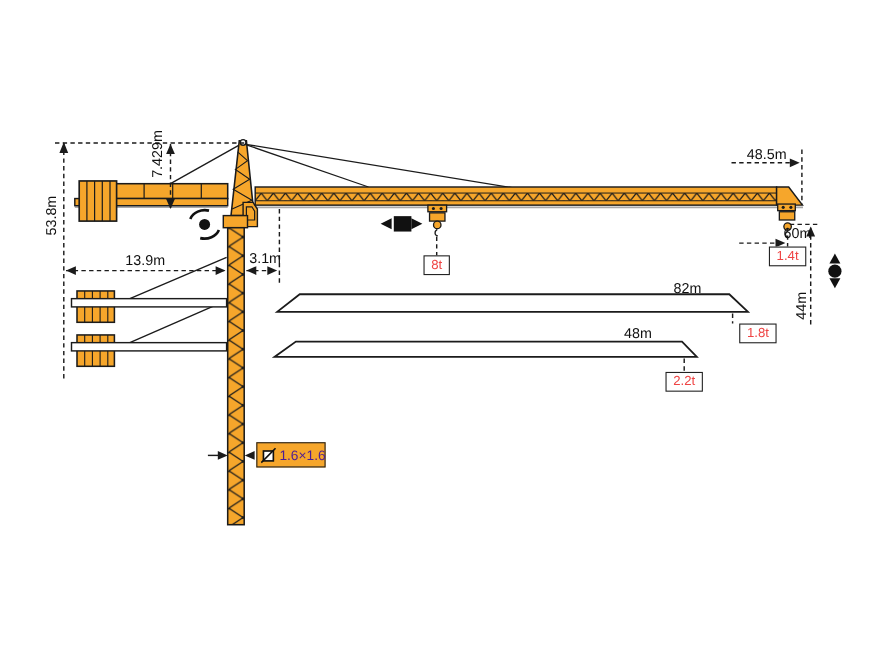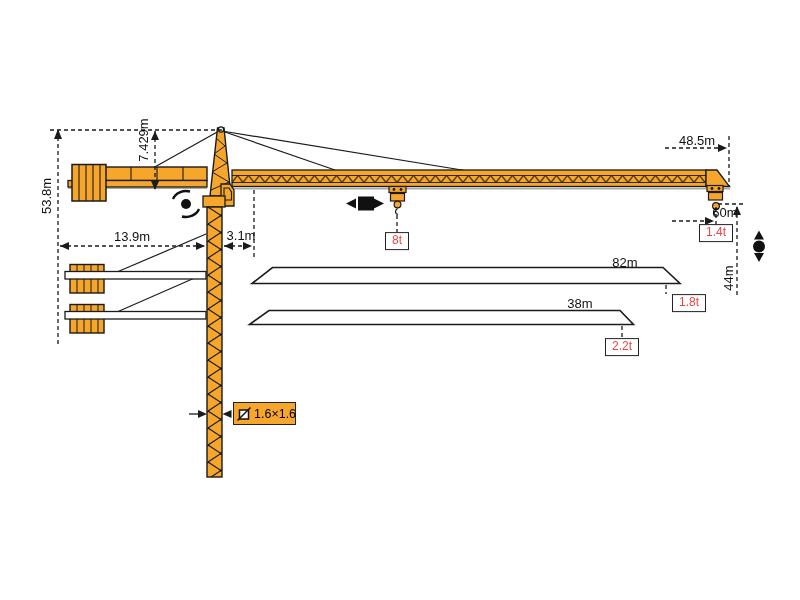--- a/index.html
+++ b/index.html
@@ -7,21 +7,21 @@
          font-family:"Liberation Sans", sans-serif;}
   #drawing{position:absolute;left:0;top:0;z-index:1;}
   .lbl{position:absolute;z-index:2;font-size:13px;color:#111;white-space:nowrap;
        transform:translate(-50%,-50%);line-height:1;}
   .rot{transform:translate(-50%,-50%) rotate(-90deg);}
   .boxlbl{position:absolute;z-index:3;font-size:12px;color:#ef4444;white-space:nowrap;
           background:#fff;border:1.4px solid #222;padding:1px 6px;line-height:1.15;
           transform:translate(-50%,-50%);}
   .orangebox{position:absolute;z-index:3;left:233px;top:402px;width:58px;height:21px;
              background:#F6A62B;border:1.6px solid #222;display:flex;align-items:center;
-             padding-left:3px;font-size:12.5px;color:#000000;gap:2px;}
+             padding-left:3px;font-size:12.5px;color:#4c1d95;gap:2px;}
   .orangebox svg{flex:0 0 auto;}
 </style>
 </head>
 <body>
 
 <div id="stage">
 
 <svg id="drawing" width="800" height="600" viewBox="0 0 800 600">
   <defs>
     <pattern id="pm" x="207" y="207" width="15" height="17" patternUnits="userSpaceOnUse">
@@ -188,21 +188,21 @@
   </g>
 </svg>
 
 <div class="lbl rot" style="left:46px;top:196px">53.8m</div>
 <div class="lbl rot" style="left:143px;top:140px">7.429m</div>
 <div class="lbl" style="left:132px;top:236px">13.9m</div>
 <div class="lbl" style="left:241px;top:235px">3.1m</div>
 <div class="lbl" style="left:697px;top:140px">48.5m</div>
 <div class="lbl" style="left:725px;top:212px">60m</div>
 <div class="lbl" style="left:625px;top:262px">82m</div>
-<div class="lbl" style="left:580px;top:303px">38m</div>
+<div class="lbl" style="left:580px;top:303px">48m</div>
 <div class="lbl rot" style="left:728px;top:278px">44m</div>
 
 <div class="boxlbl" style="left:716px;top:233px">1.4t</div>
 <div class="boxlbl" style="left:397px;top:241px">8t</div>
 <div class="boxlbl" style="left:689px;top:303px">1.8t</div>
 <div class="boxlbl" style="left:622px;top:347px">2.2t</div>
 
 <div class="orangebox">
   <svg width="15" height="16" viewBox="0 0 15 16">
     <rect x="2.5" y="4" width="9" height="9" fill="#fff" stroke="#111" stroke-width="1.5"></rect>

